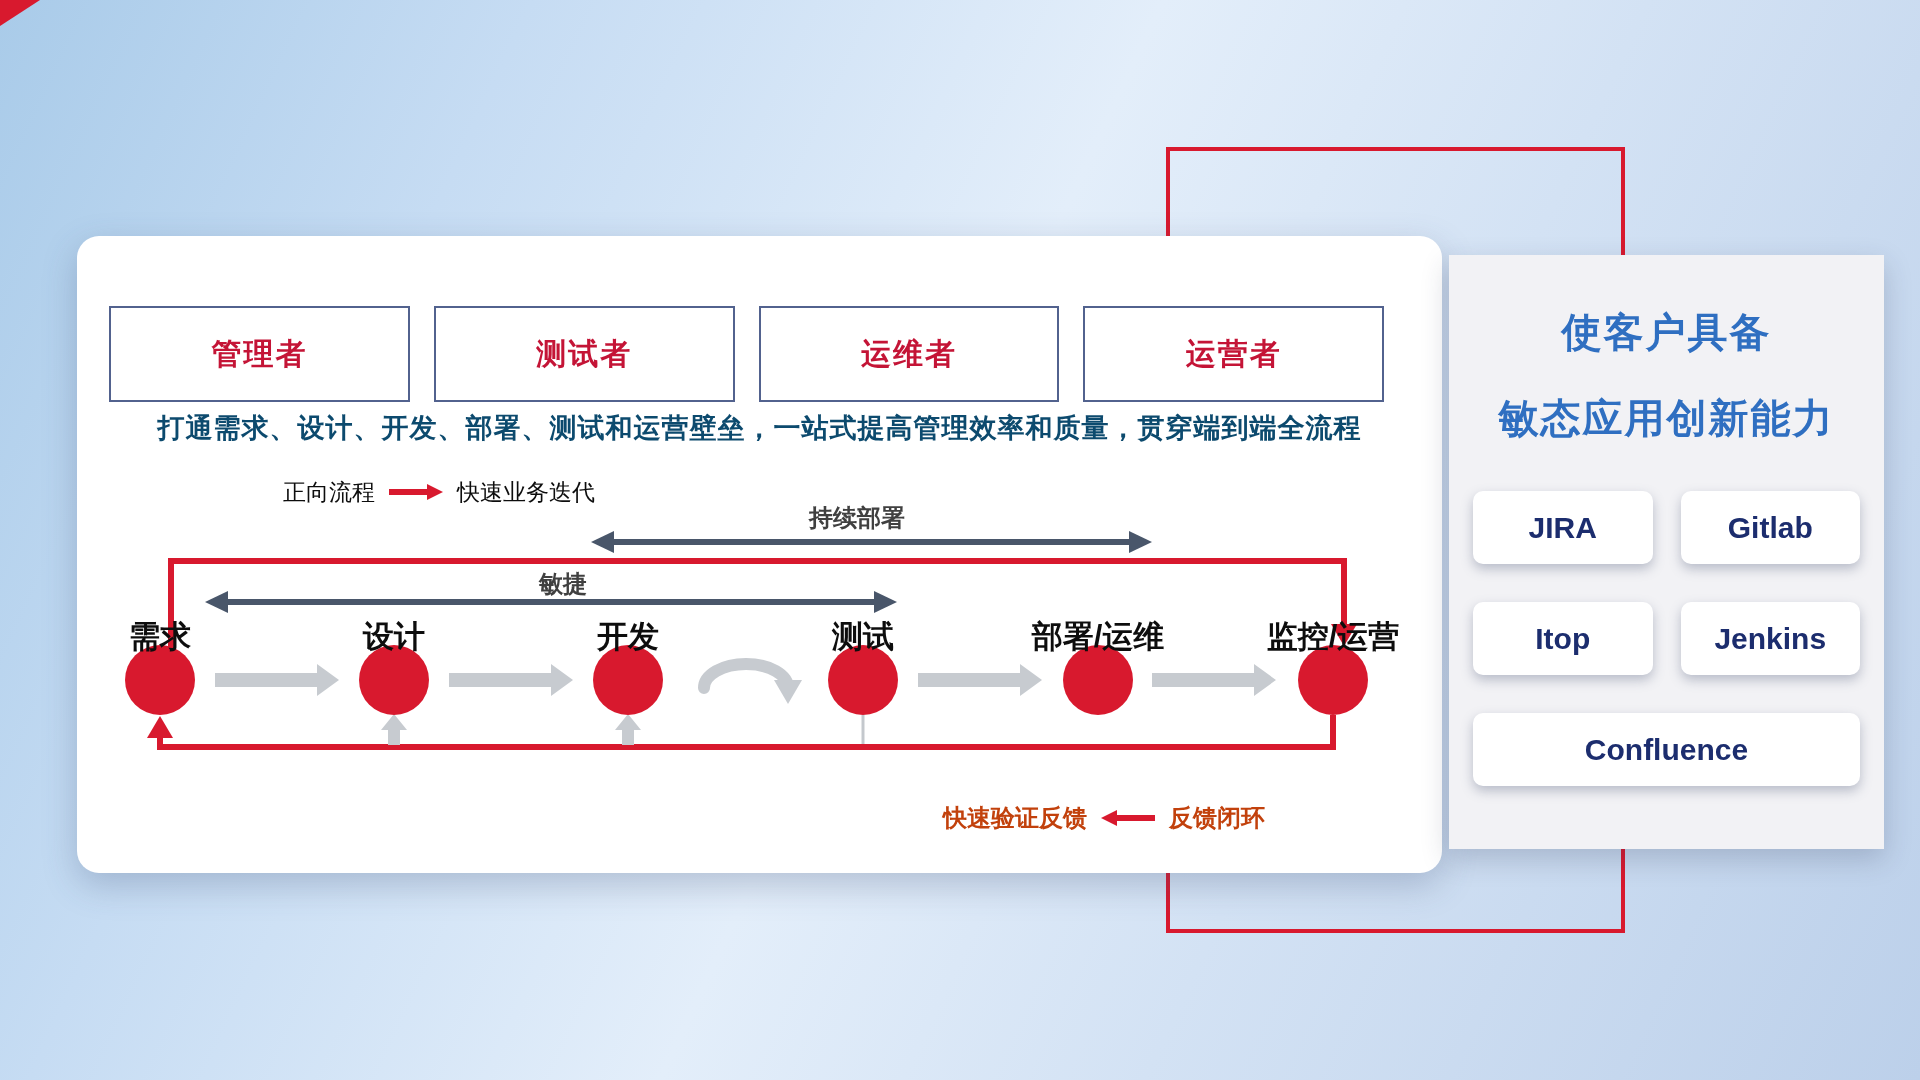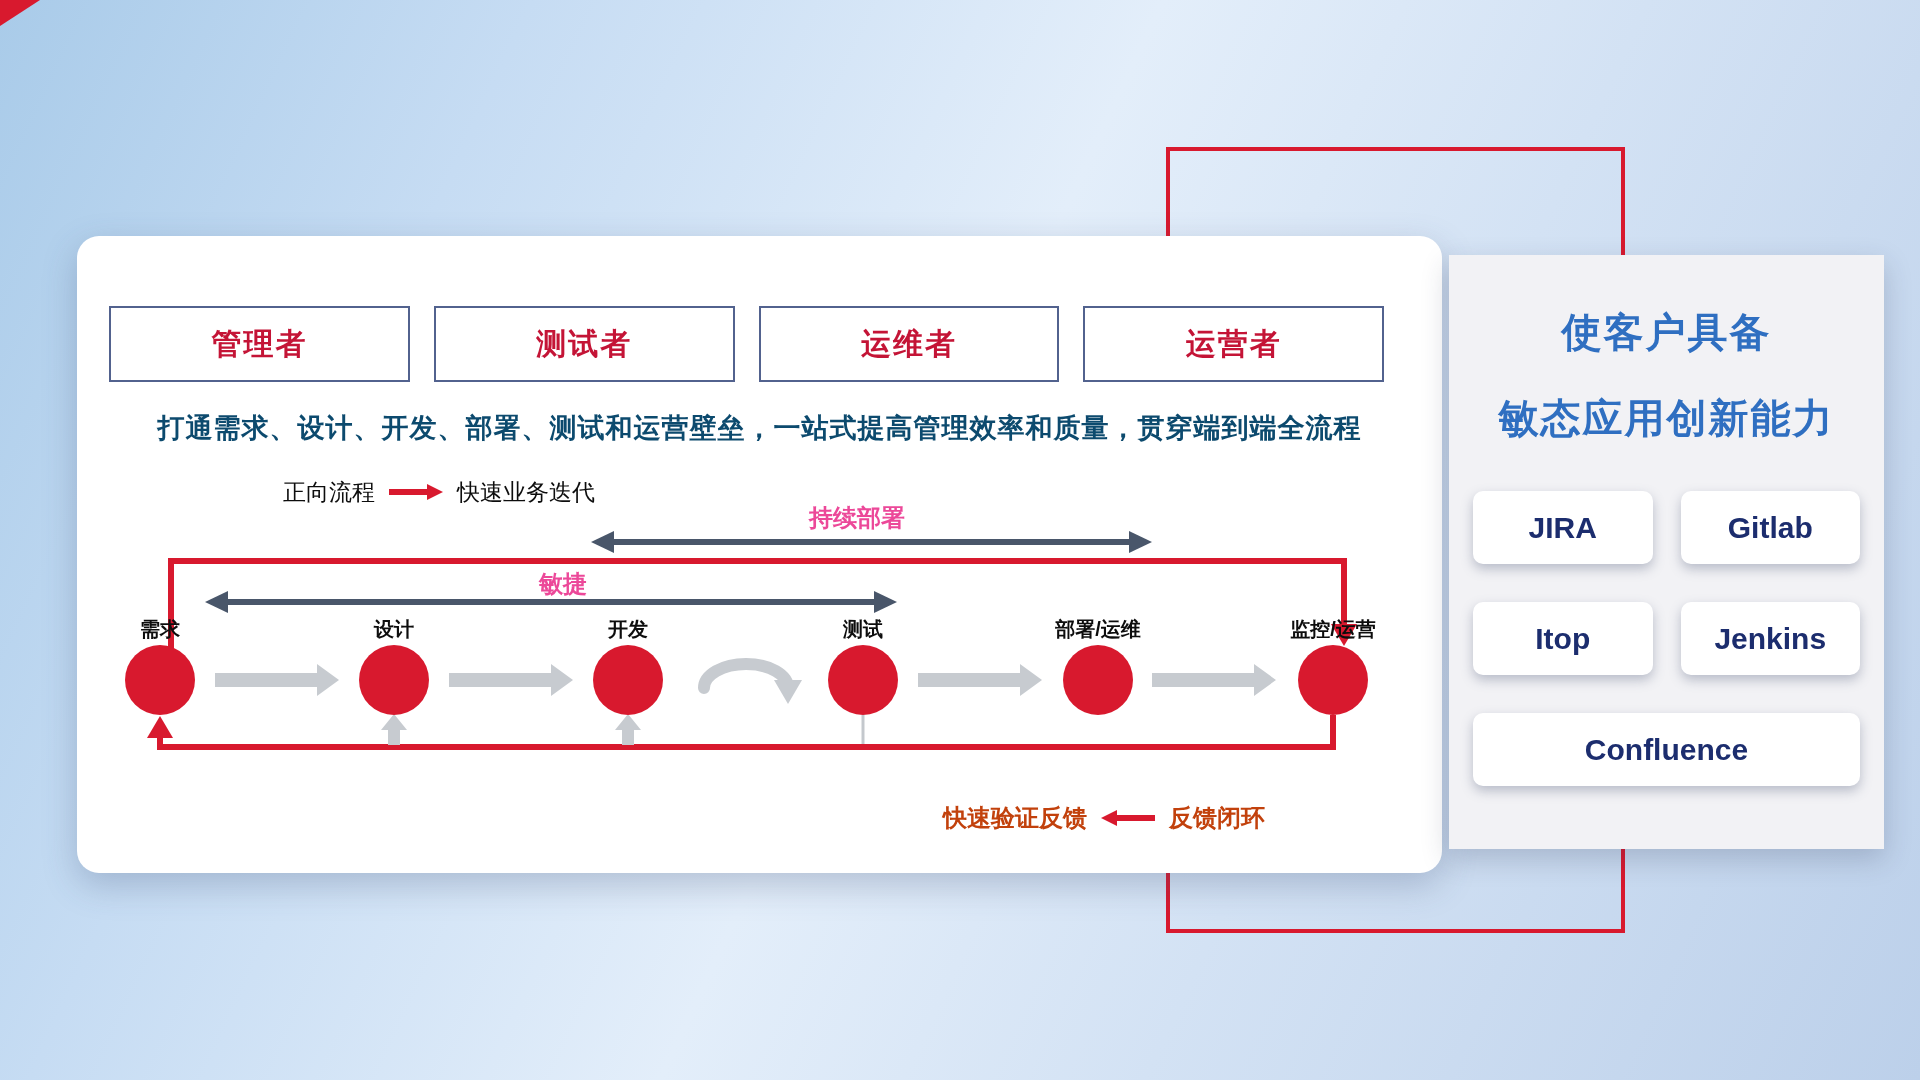--- a/index.html
+++ b/index.html
@@ -15,47 +15,47 @@
   .red-frame{
     position:absolute;left:1166px;top:147px;width:451px;height:778px;
     border:4px solid #d8192e;z-index:1;background:transparent;
   }
   .card{
     position:absolute;left:77px;top:236px;width:1365px;height:637px;
     background:#ffffff;border-radius:22px;z-index:2;
     box-shadow:0 12px 34px rgba(60,80,120,0.28);
   }
   .roles-row{
-    position:absolute;left:32px;right:58px;top:70px;height:76px;
+    position:absolute;left:32px;right:58px;top:70px;height:96px;
     display:flex;gap:24px;
   }
   .role-box{
     flex:1;border:2px solid #52628e;background:#ffffff;
     display:flex;align-items:center;justify-content:center;
     color:#c41436;font-weight:bold;font-size:30px;letter-spacing:2px;
   }
   .description{
     position:absolute;top:174px;left:0;right:0;text-align:center;
     font-size:27px;font-weight:bold;color:#0c4a6e;letter-spacing:1px;
   }
   .legend-forward{
     position:absolute;left:206px;top:240px;height:32px;
     display:flex;align-items:center;gap:14px;
     font-size:23px;font-weight:normal;color:#0d0d0d;
   }
   .flow-svg{position:absolute;left:0;top:0;}
   .arrow-label{
     position:absolute;transform:translateX(-50%);white-space:nowrap;
-    font-size:24px;font-weight:bold;color:#ec4899;
+    font-size:24px;font-weight:bold;color:#404040;
   }
   .lbl-cd{left:780px;top:266px;}
   .lbl-agile{left:486px;top:332px;}
   .stage-label{
     position:absolute;top:380px;transform:translateX(-50%);
-    font-size:20px;font-weight:bold;color:#0d0d0d;white-space:nowrap;
+    font-size:31px;font-weight:bold;color:#0d0d0d;white-space:nowrap;
   }
   .legend-feedback{
     position:absolute;left:866px;top:566px;height:32px;
     display:flex;align-items:center;gap:14px;
     font-size:24px;font-weight:bold;color:#c2410c;
   }
   .panel{
     position:absolute;left:1449px;top:255px;width:435px;height:594px;
     background:#f2f2f5;z-index:3;
     box-shadow:0 10px 26px rgba(40,50,80,0.22);

